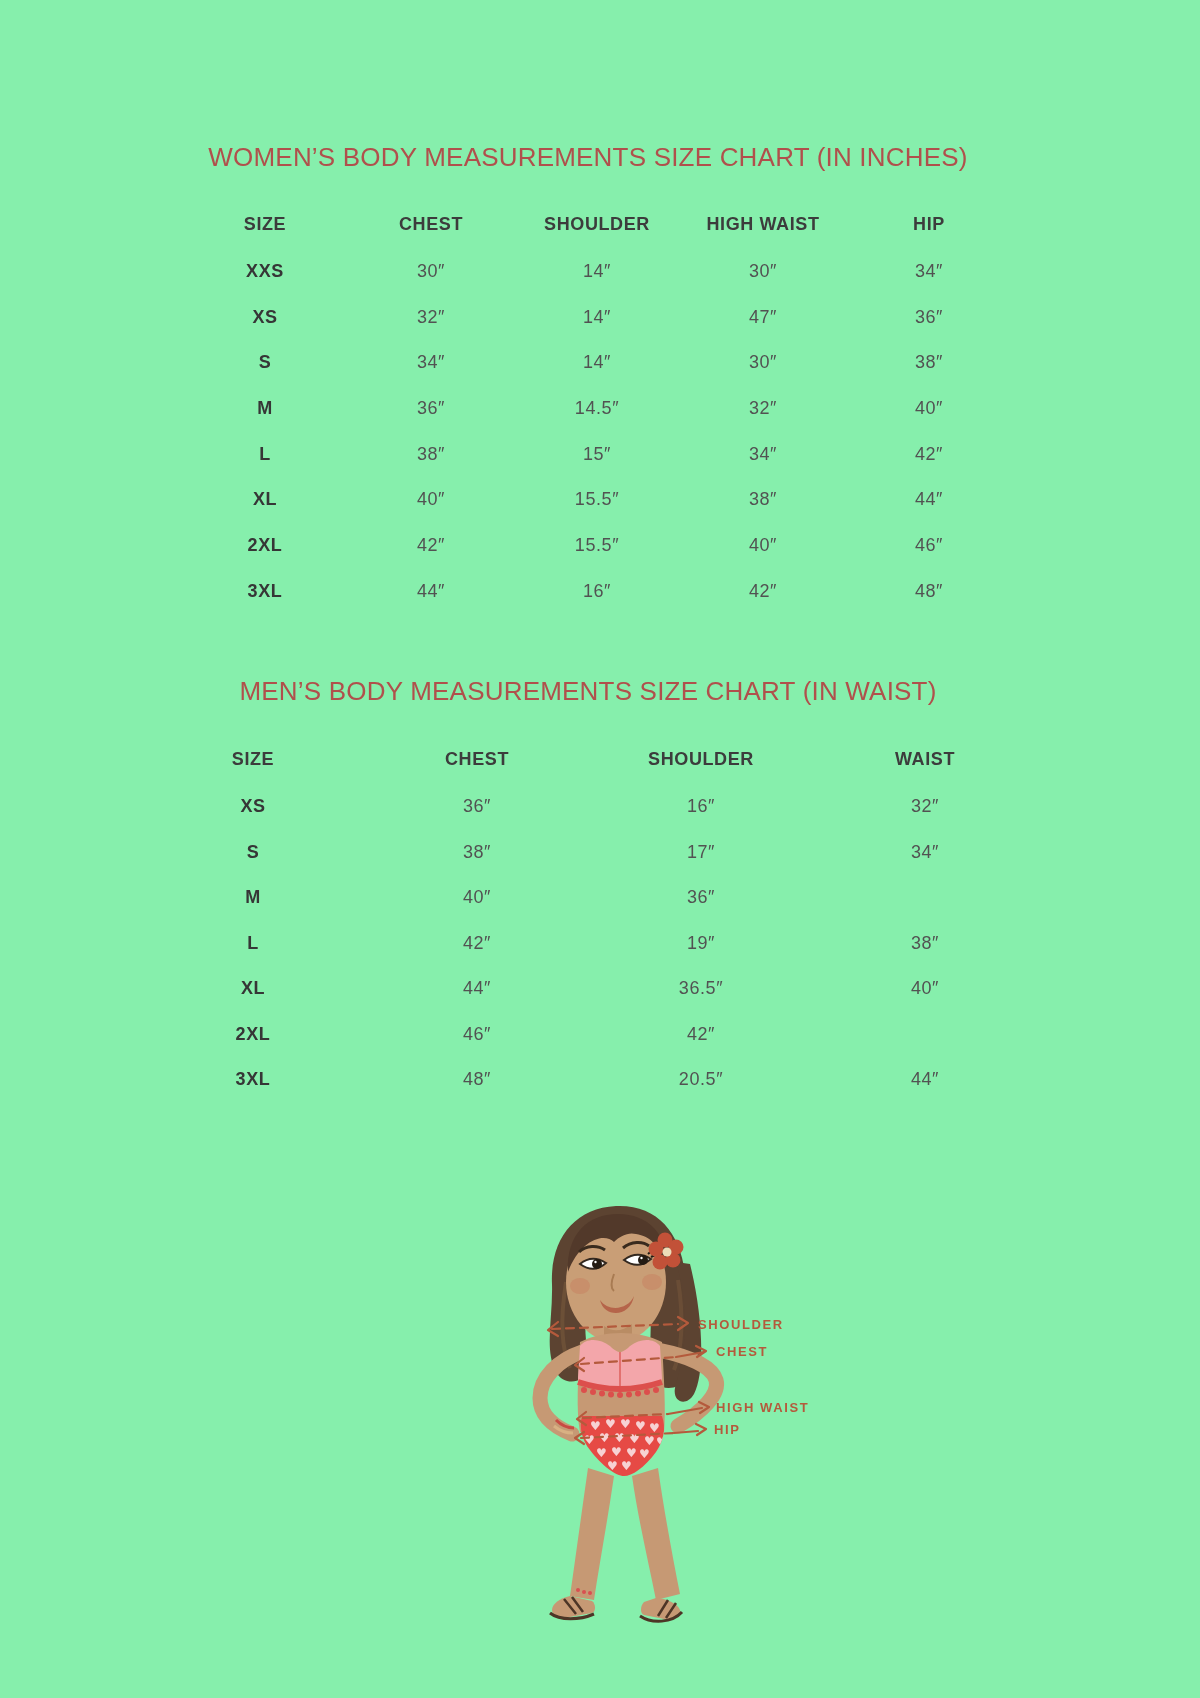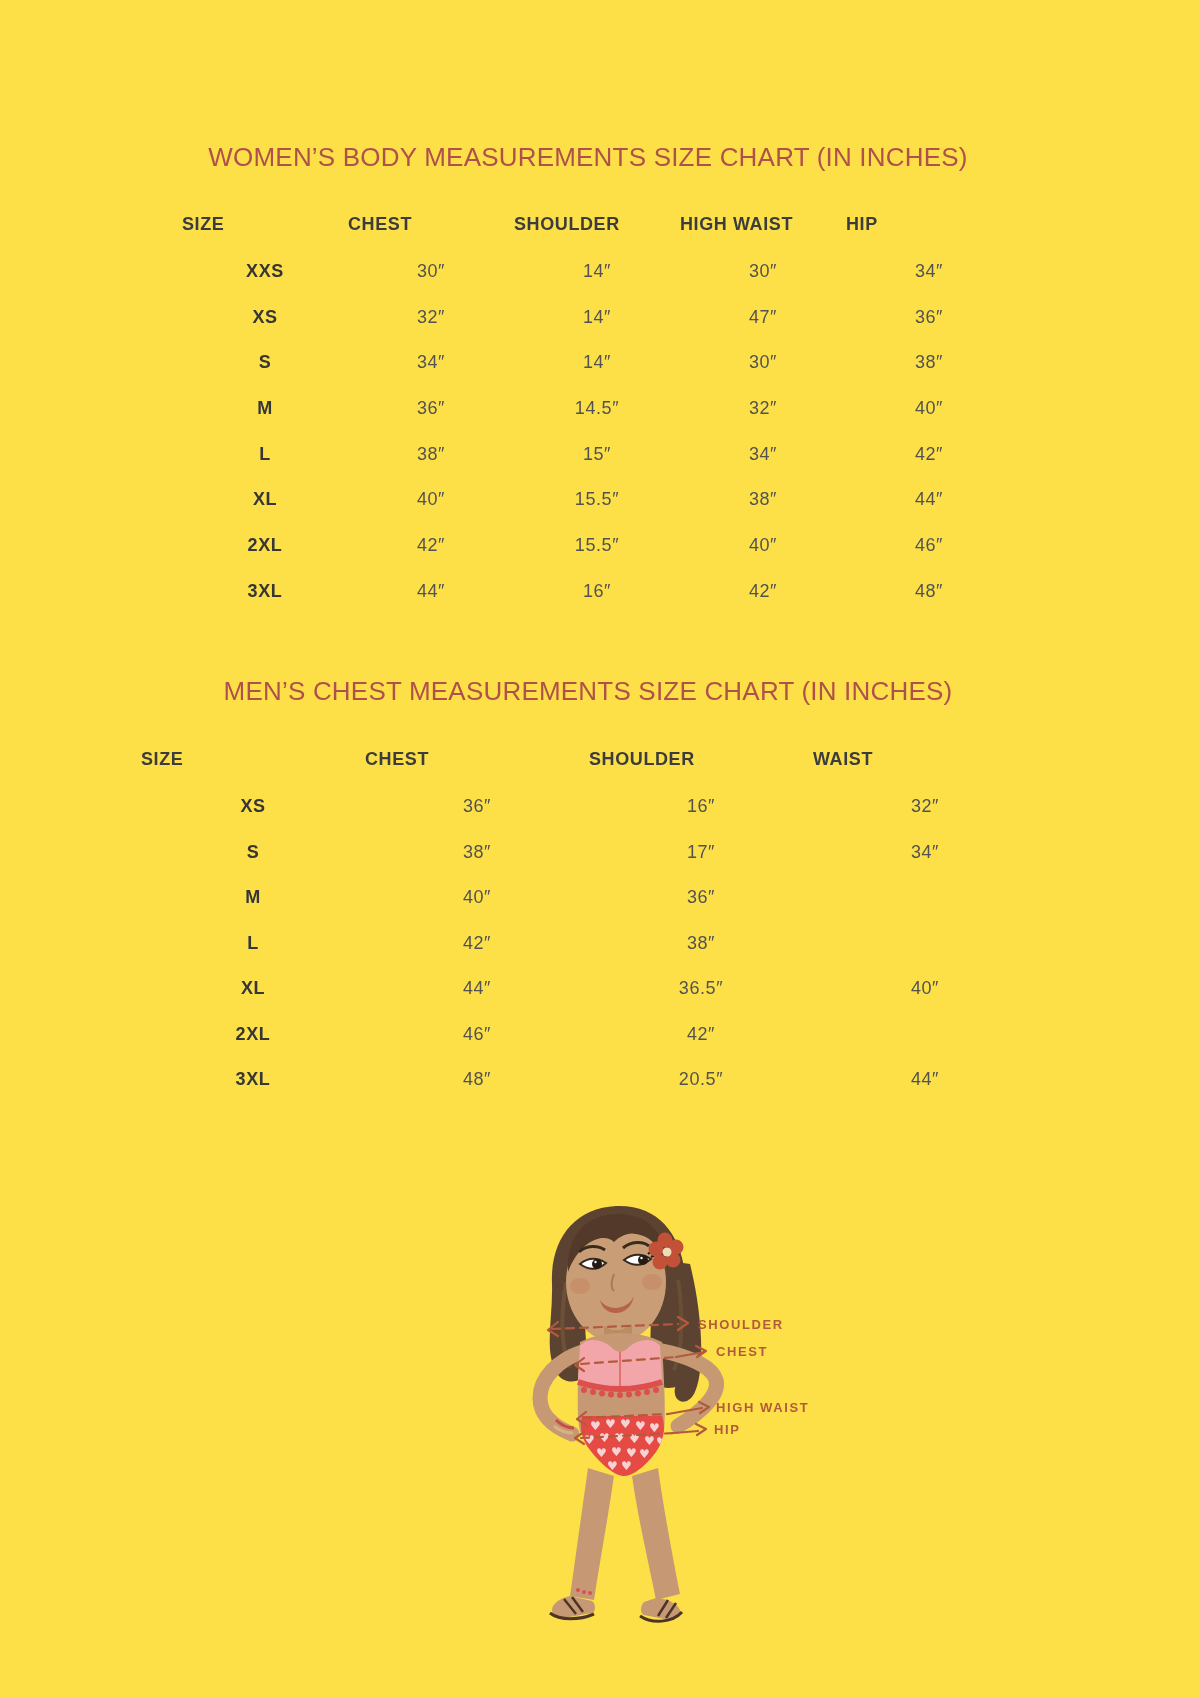--- a/index.html
+++ b/index.html
@@ -1,20 +1,20 @@
 <!DOCTYPE html>
 <html><head>
 <meta charset="utf-8">
 <style>
   * { margin:0; padding:0; box-sizing:border-box; }
   html,body { background:#ffffff; }
   .page {
     position:relative;
     width:1200px; height:1698px;
-    background:#fde047;
+    background:#86efac;
     font-family:"Liberation Sans", sans-serif;
     overflow:hidden;
   }
   .chart-title {
     position:absolute;
     left:170px; width:836px;
     text-align:center;
     font-size:26px;
     font-weight:400;
     letter-spacing:0.2px;
@@ -26,21 +26,21 @@
 
   .size-table { position:absolute; }
   #women-table { left:182px; top:206px; width:830px; }
   #men-table   { left:141px; top:741px; width:896px; }
 
   .thead { display:grid; height:36px; margin-bottom:7px; }
   #women-table .thead, #women-table .tr { grid-template-columns:repeat(5,1fr); }
   #men-table .thead,   #men-table .tr   { grid-template-columns:repeat(4,1fr); }
   .th {
     font-size:18px; font-weight:700; color:#3c3c3c;
-    letter-spacing:0.6px; line-height:36px;
+    letter-spacing:0.6px; text-align:center; line-height:36px;
     white-space:nowrap;
   }
   .tr { display:grid; }
   #women-table .tr { height:45.7px; }
   #men-table .tr   { height:45.5px; }
   .td {
     font-size:18px; font-weight:400; color:#525252;
     letter-spacing:0.6px; text-align:center;
   }
   #women-table .td { line-height:45.7px; }
@@ -126,21 +126,21 @@
         <div class="tr">
           <span class="td size-cell">3XL</span>
           <span class="td">44″</span>
           <span class="td">16″</span>
           <span class="td">42″</span>
           <span class="td">48″</span>
         </div>
       </div>
   </div>
 
-  <h2 class="chart-title" id="men-title">MEN’S CHEST MEASUREMENTS SIZE CHART (IN INCHES)</h2>
+  <h2 class="chart-title" id="men-title">MEN’S BODY MEASUREMENTS SIZE CHART (IN WAIST)</h2>
 
   <div class="size-table" id="men-table">
     <div class="thead">
         <span class="th">SIZE</span>
         <span class="th">CHEST</span>
         <span class="th">SHOULDER</span>
         <span class="th">WAIST</span>
       </div>
     <div class="tbody">
         <div class="tr">
@@ -156,20 +156,21 @@
           <span class="td">34″</span>
         </div>
         <div class="tr">
           <span class="td size-cell">M</span>
           <span class="td">40″</span>
           <span class="td">36″</span>
         </div>
         <div class="tr">
           <span class="td size-cell">L</span>
           <span class="td">42″</span>
+          <span class="td">19″</span>
           <span class="td">38″</span>
         </div>
         <div class="tr">
           <span class="td size-cell">XL</span>
           <span class="td">44″</span>
           <span class="td">36.5″</span>
           <span class="td">40″</span>
         </div>
         <div class="tr">
           <span class="td size-cell">2XL</span>

